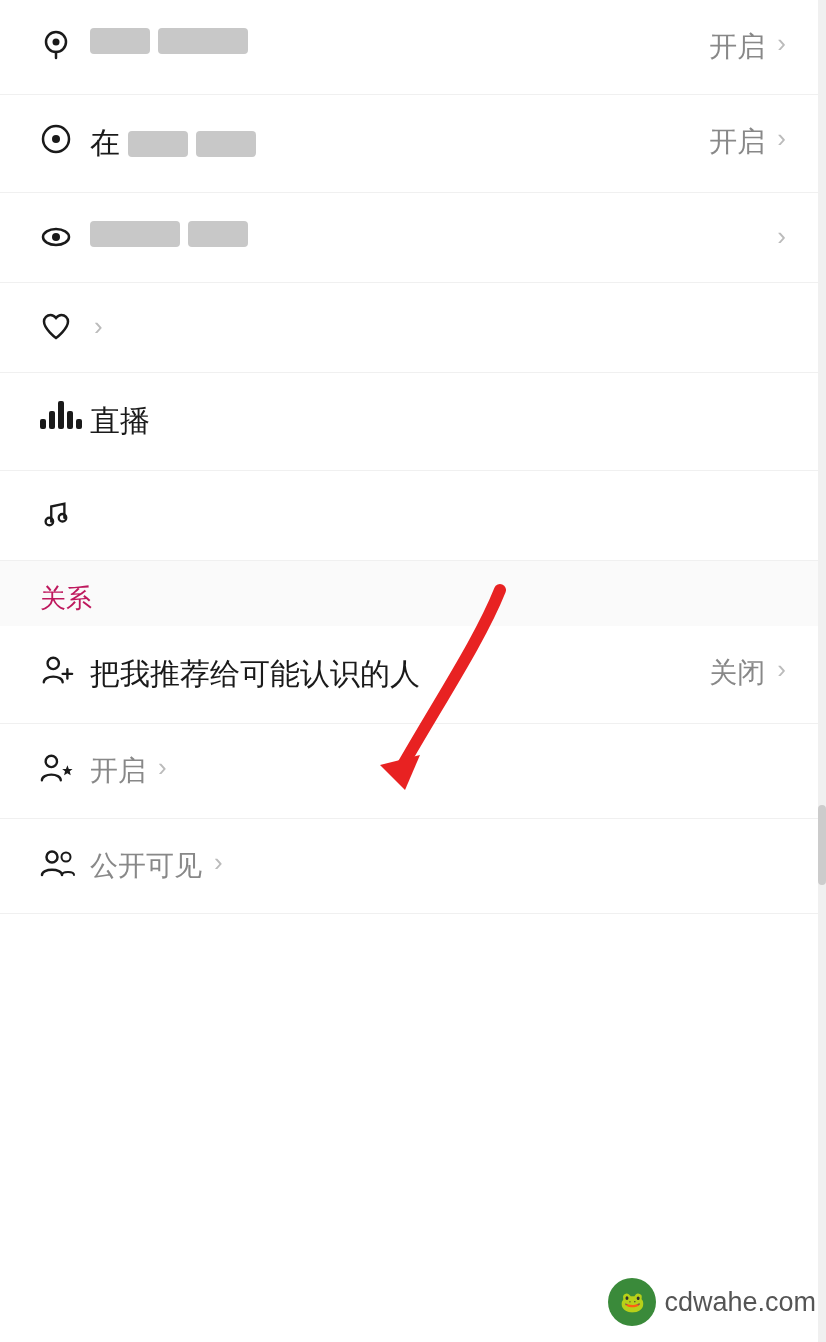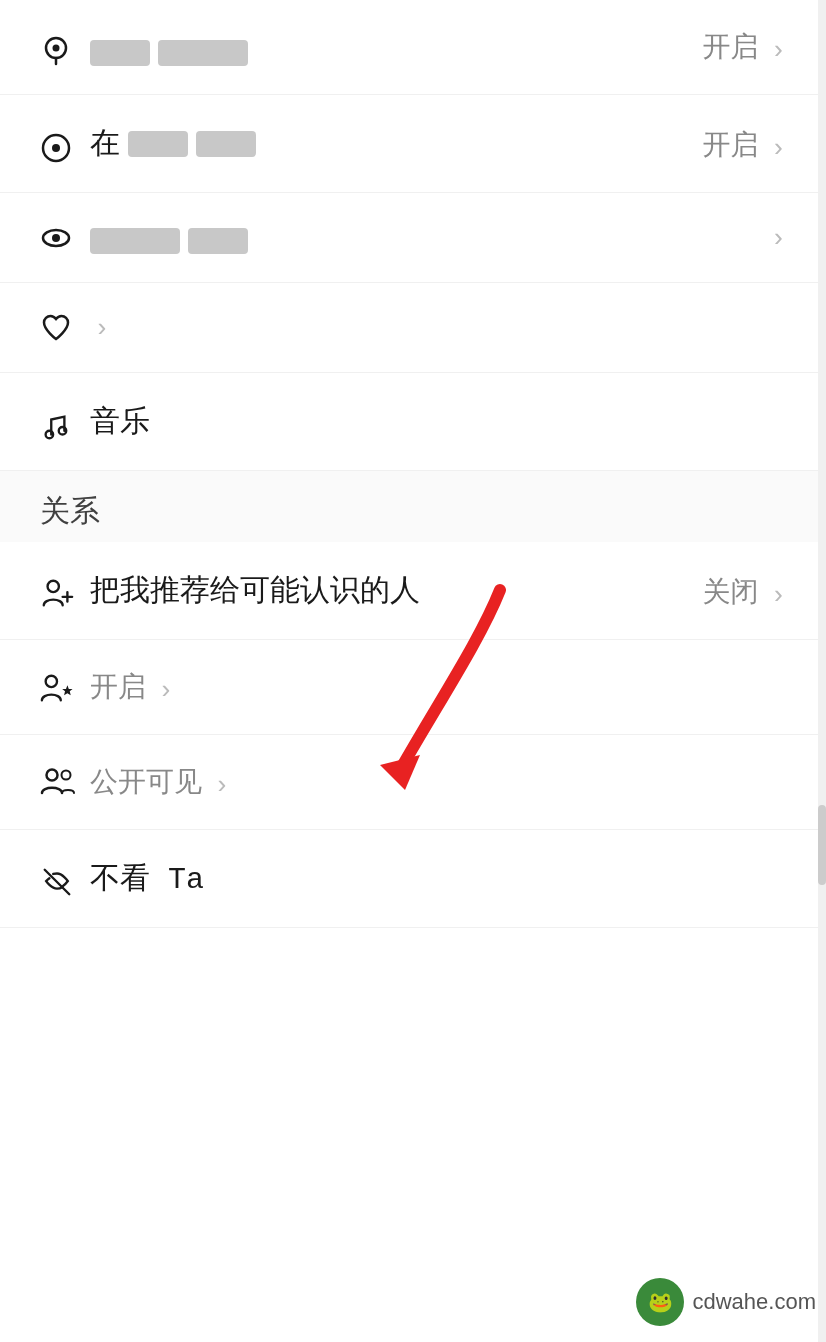--- a/index.html
+++ b/index.html
@@ -17,25 +17,24 @@
       position: relative;
       overflow-x: hidden;
     }
 
     .settings-list {
       width: 100%;
     }
 
     .settings-item {
       display: flex;
-      align-items: flex-end;
+      align-items: flex-start;
       padding: 28px 40px;
       border-bottom: 1px solid #f0f0f0;
       min-height: 90px;
-      font-family: Liberation Mono, monospace;
     }
 
     .settings-item.section-header {
       padding: 20px 40px 10px;
       min-height: 50px;
       border-bottom: none;
       background: #fafafa;
     }
 
     .icon-wrap {
@@ -75,22 +74,22 @@
       margin-right: 8px;
     }
 
     .chevron {
       font-size: 26px;
       color: #bbbbbb;
       margin-left: 4px;
     }
 
     .section-label {
-      font-size: 30px;
-      color: #404040;
+      font-size: 26px;
+      color: #be185d;
     }
 
     
     .icon-location {
       width: 32px;
       height: 32px;
     }
 
     .icon-circle-dot {
       width: 32px;
@@ -178,21 +177,21 @@
       border-radius: 50%;
       background: #3a8a3a;
       display: flex;
       align-items: center;
       justify-content: center;
       font-size: 20px;
       color: white;
     }
 
     .watermark-text {
-      font-size: 22px;
+      font-size: 27px;
       color: #555;
     }
 
     
     .scrollbar {
       position: fixed;
       right: 0;
       top: 0;
       width: 8px;
       height: 100%;
@@ -262,30 +261,41 @@
   <div class="settings-item">
     <div class="icon-wrap">
       <svg class="icon-heart" viewBox="0 0 32 32" fill="none" xmlns="http://www.w3.org/2000/svg">
         <path d="M16 27 C16 27 4 18 4 10.5 C4 7 7 4 10.5 4 C12.5 4 14.5 5 16 7 C17.5 5 19.5 4 21.5 4 C25 4 28 7 28 10.5 C28 18 16 27 16 27Z" stroke="#1a1a1a" stroke-width="2.5" fill="none"></path>
       </svg>
     </div>
     <span class="chevron">›</span>
   </div>
 
 
+  <div class="settings-item">
+    <div class="icon-wrap">
+      <div class="icon-live">
+        <span style="height:10px;"></span>
+        <span style="height:18px;"></span>
+        <span style="height:28px;"></span>
+        <span style="height:18px;"></span>
+        <span style="height:10px;"></span>
+      </div>
+    </div>
+    <div class="item-label">直播</div>
+  </div>
 
   <div class="settings-item">
     <div class="icon-wrap">
       <svg class="icon-music" viewBox="0 0 32 32" fill="none" xmlns="http://www.w3.org/2000/svg">
         <path d="M12 24 L12 8 L26 5 L26 20" stroke="#1a1a1a" stroke-width="2.5" fill="none" stroke-linecap="round"></path>
         <circle cx="10" cy="24" r="4" stroke="#1a1a1a" stroke-width="2.5" fill="none"></circle>
         <circle cx="24" cy="20" r="4" stroke="#1a1a1a" stroke-width="2.5" fill="none"></circle>
       </svg>
     </div>
-    <div class="item-label">音乐</div>
   </div>
 
   <div class="settings-item section-header">
     <span class="section-label">关系</span>
   </div>
 
   <div class="settings-item">
     <div class="icon-wrap">
       <svg class="icon-person-add" viewBox="0 0 36 36" fill="none" xmlns="http://www.w3.org/2000/svg">
         <circle cx="14" cy="10" r="6" stroke="#1a1a1a" stroke-width="2.5" fill="none"></circle>
@@ -317,30 +327,20 @@
         <circle cx="12" cy="10" r="5.5" stroke="#1a1a1a" stroke-width="2.5" fill="none"></circle>
         <path d="M2 28 C2 21 22 21 22 28" stroke="#1a1a1a" stroke-width="2.5" fill="none" stroke-linecap="round"></path>
         <circle cx="26" cy="10" r="4.5" stroke="#1a1a1a" stroke-width="2" fill="none"></circle>
         <path d="M22 28 C22 24 34 24 34 28" stroke="#1a1a1a" stroke-width="2" fill="none" stroke-linecap="round"></path>
       </svg>
     </div>
     <span class="item-value">公开可见</span>
     <span class="chevron">›</span>
   </div>
 
-  <div class="settings-item">
-    <div class="icon-wrap">
-      <svg class="icon-eye-off" viewBox="0 0 36 36" fill="none" xmlns="http://www.w3.org/2000/svg">
-        <path d="M5 5 L31 31" stroke="#1a1a1a" stroke-width="2.5" stroke-linecap="round"></path>
-        <path d="M10 14 C8 15.5 6.5 17 6.5 17 C6.5 17 12 25 18 25 C20 25 22 24.5 23.5 23.5" stroke="#1a1a1a" stroke-width="2.5" fill="none" stroke-linecap="round"></path>
-        <path d="M14 9.5 C15.2 9.2 16.6 9 18 9 C24 9 29.5 17 29.5 17 C29.5 17 27 20.5 24 22.5" stroke="#1a1a1a" stroke-width="2.5" fill="none" stroke-linecap="round"></path>
-      </svg>
-    </div>
-    <div class="item-label">不看 Ta</div>
-  </div>
 
 </div>
 
 <svg class="annotation-arrow" viewBox="0 0 200 220" xmlns="http://www.w3.org/2000/svg">
   <path d="M 160 10 C 140 60, 100 120, 60 190" stroke="#e82222" stroke-width="12" fill="none" stroke-linecap="round"></path>
 
   <polygon points="40,185 80,175 65,210" fill="#e82222"></polygon>
 </svg>
 
 <div class="watermark">

